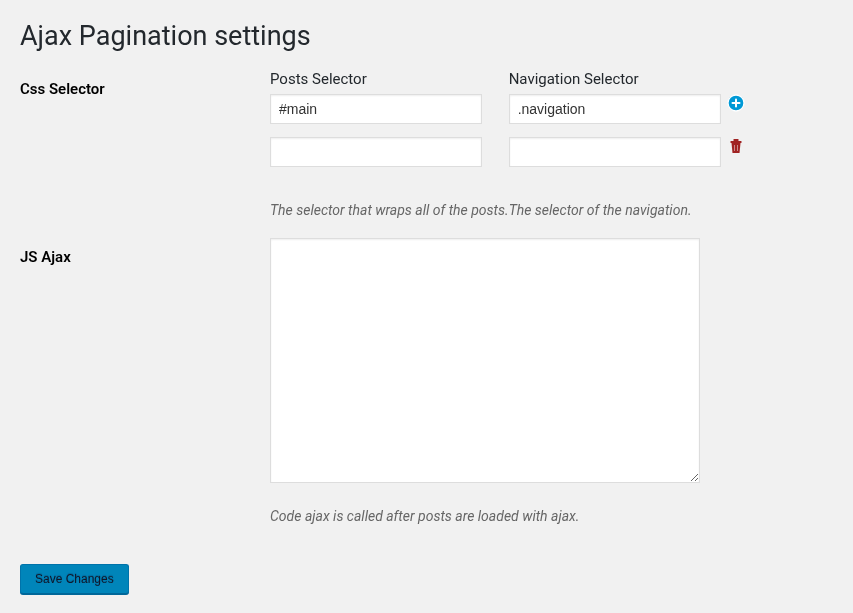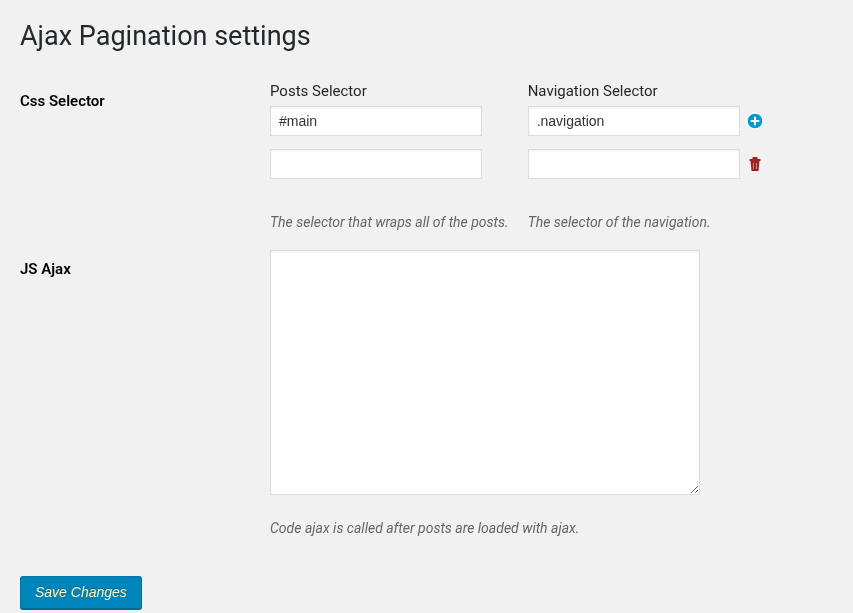--- a/index.html
+++ b/index.html
@@ -11,56 +11,56 @@
       font-family: -apple-system, BlinkMacSystemFont, "Segoe UI", Roboto, Oxygen-Sans, Ubuntu, Cantarell, "Helvetica Neue", sans-serif;
       background: #f1f1f1;
       color: #23282d;
       padding: 20px;
       font-size: 14px;
     }
     h1 {
       font-size: 27px;
       font-weight: 400;
       color: #23282d;
-      margin-bottom: 30px;
+      margin-bottom: 18px;
     }
     .form-table {
       width: 100%;
       border-collapse: collapse;
     }
     .form-table th {
       text-align: left;
       vertical-align: top;
       padding: 10px 10px 20px 0;
       width: 250px;
       font-weight: 600;
       font-size: 15px;
       color: #000000;
     }
     .form-table td {
       vertical-align: top;
       padding: 0 0 20px 0;
     }
     .selector-columns {
       display: flex;
-      gap: 19px;
+      gap: 0;
     }
     .selector-col {
       display: flex;
       flex-direction: column;
     }
     .selector-col label {
       font-size: 15px;
       color: #23282d;
       margin-bottom: 6px;
       display: block;
     }
     .selector-row {
       display: flex;
-      align-items: center;
+      align-items: flex-start;
       margin-bottom: 13px;
     }
     .selector-input {
       width: 212px;
       height: 30px;
       padding: 3px 8px;
       border: 1px solid #ddd;
       background: #fff;
       font-size: 14px;
       color: #333;
@@ -93,28 +93,27 @@
       resize: both;
     }
     .submit-wrap {
       margin-top: 20px;
     }
     .button-primary {
       background: #0085ba;
       border: 1px solid #0073aa;
       border-bottom-color: #006799;
       box-shadow: 0 1px 0 #006799;
-      color: #fef9c3;
+      color: #0f172a;
       text-shadow: 0 -1px 1px #006799;
-      font-size: 14px;
+      font-size: 12px;
       padding: 7px 14px;
       border-radius: 3px;
       cursor: pointer;
       line-height: 1.2;
-      font-style: italic;
     }
   </style>
 </head>
 <body>
 
 <h1>Ajax Pagination settings</h1>
 
 <table class="form-table">
   <tbody>
     <tr>

